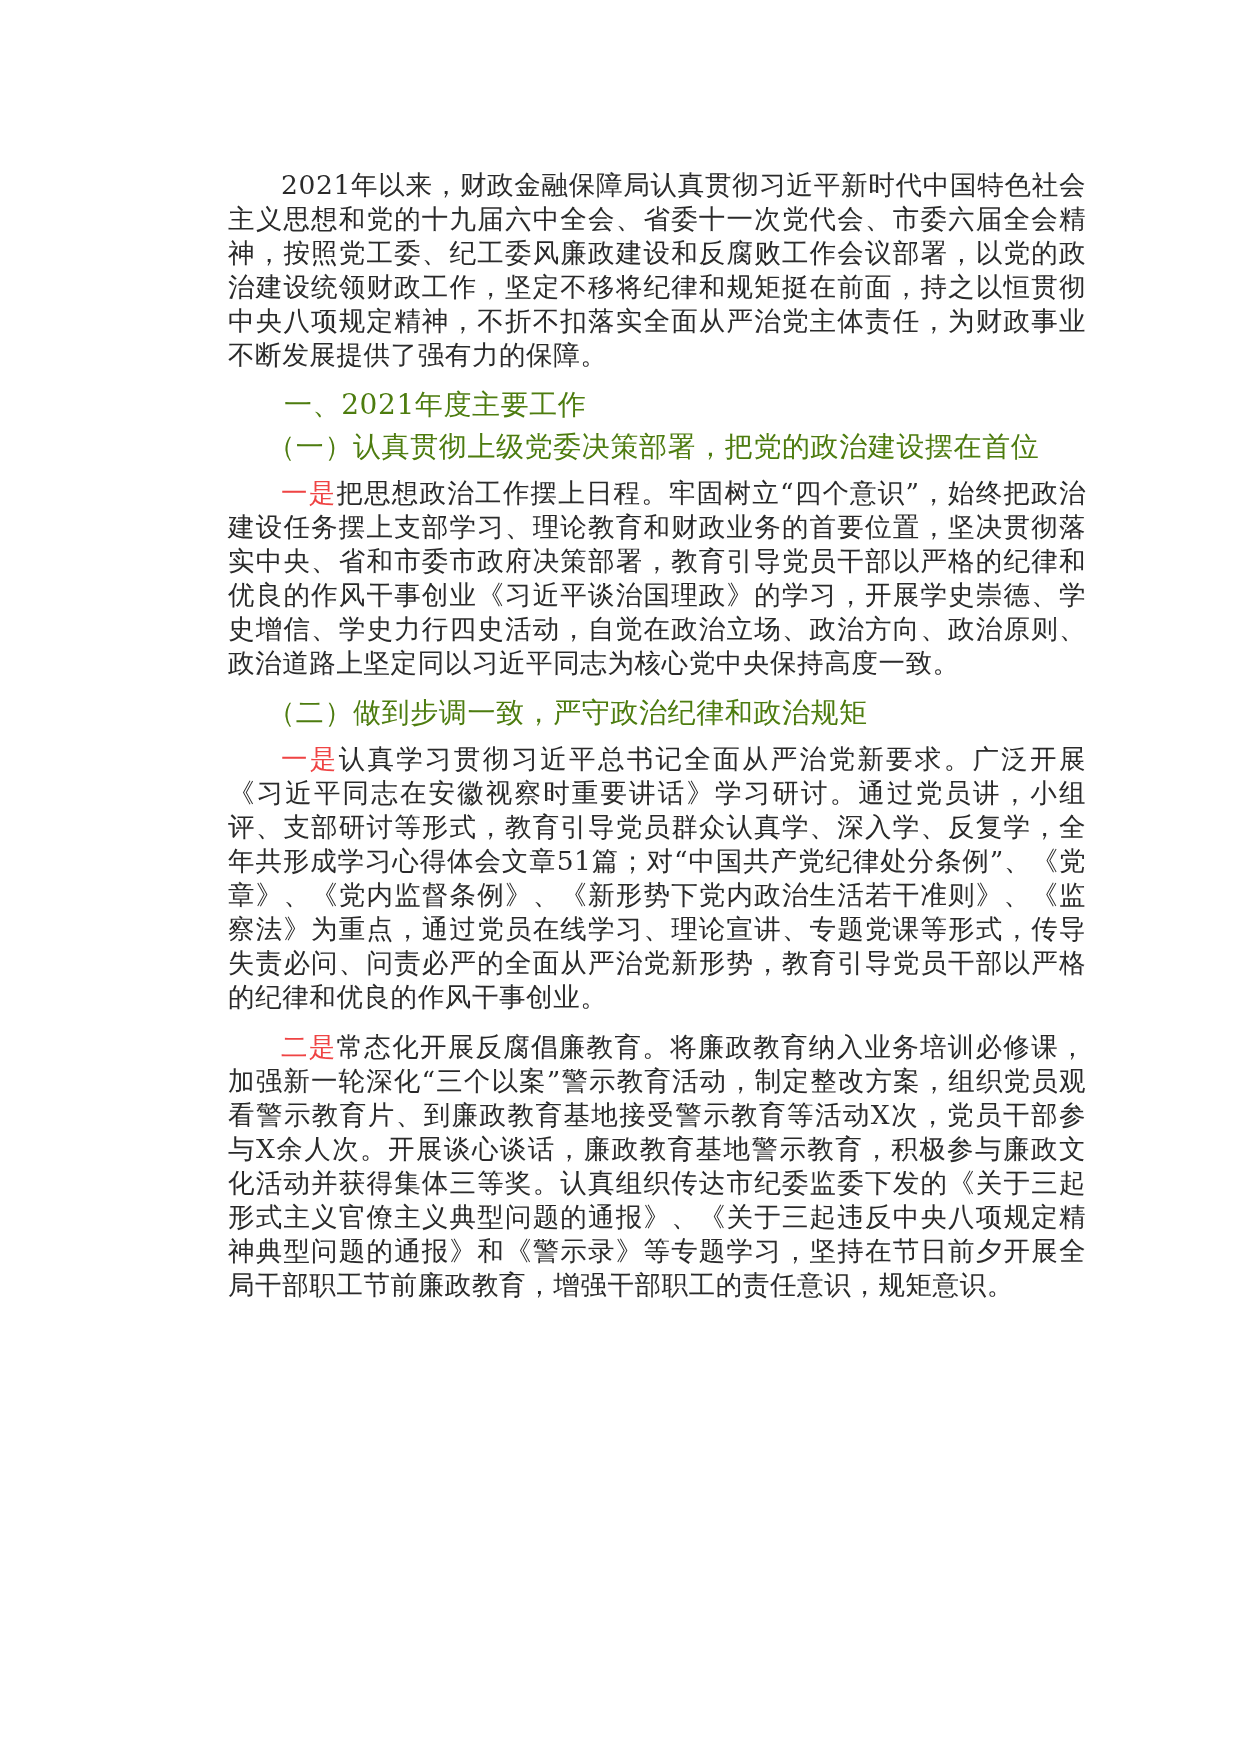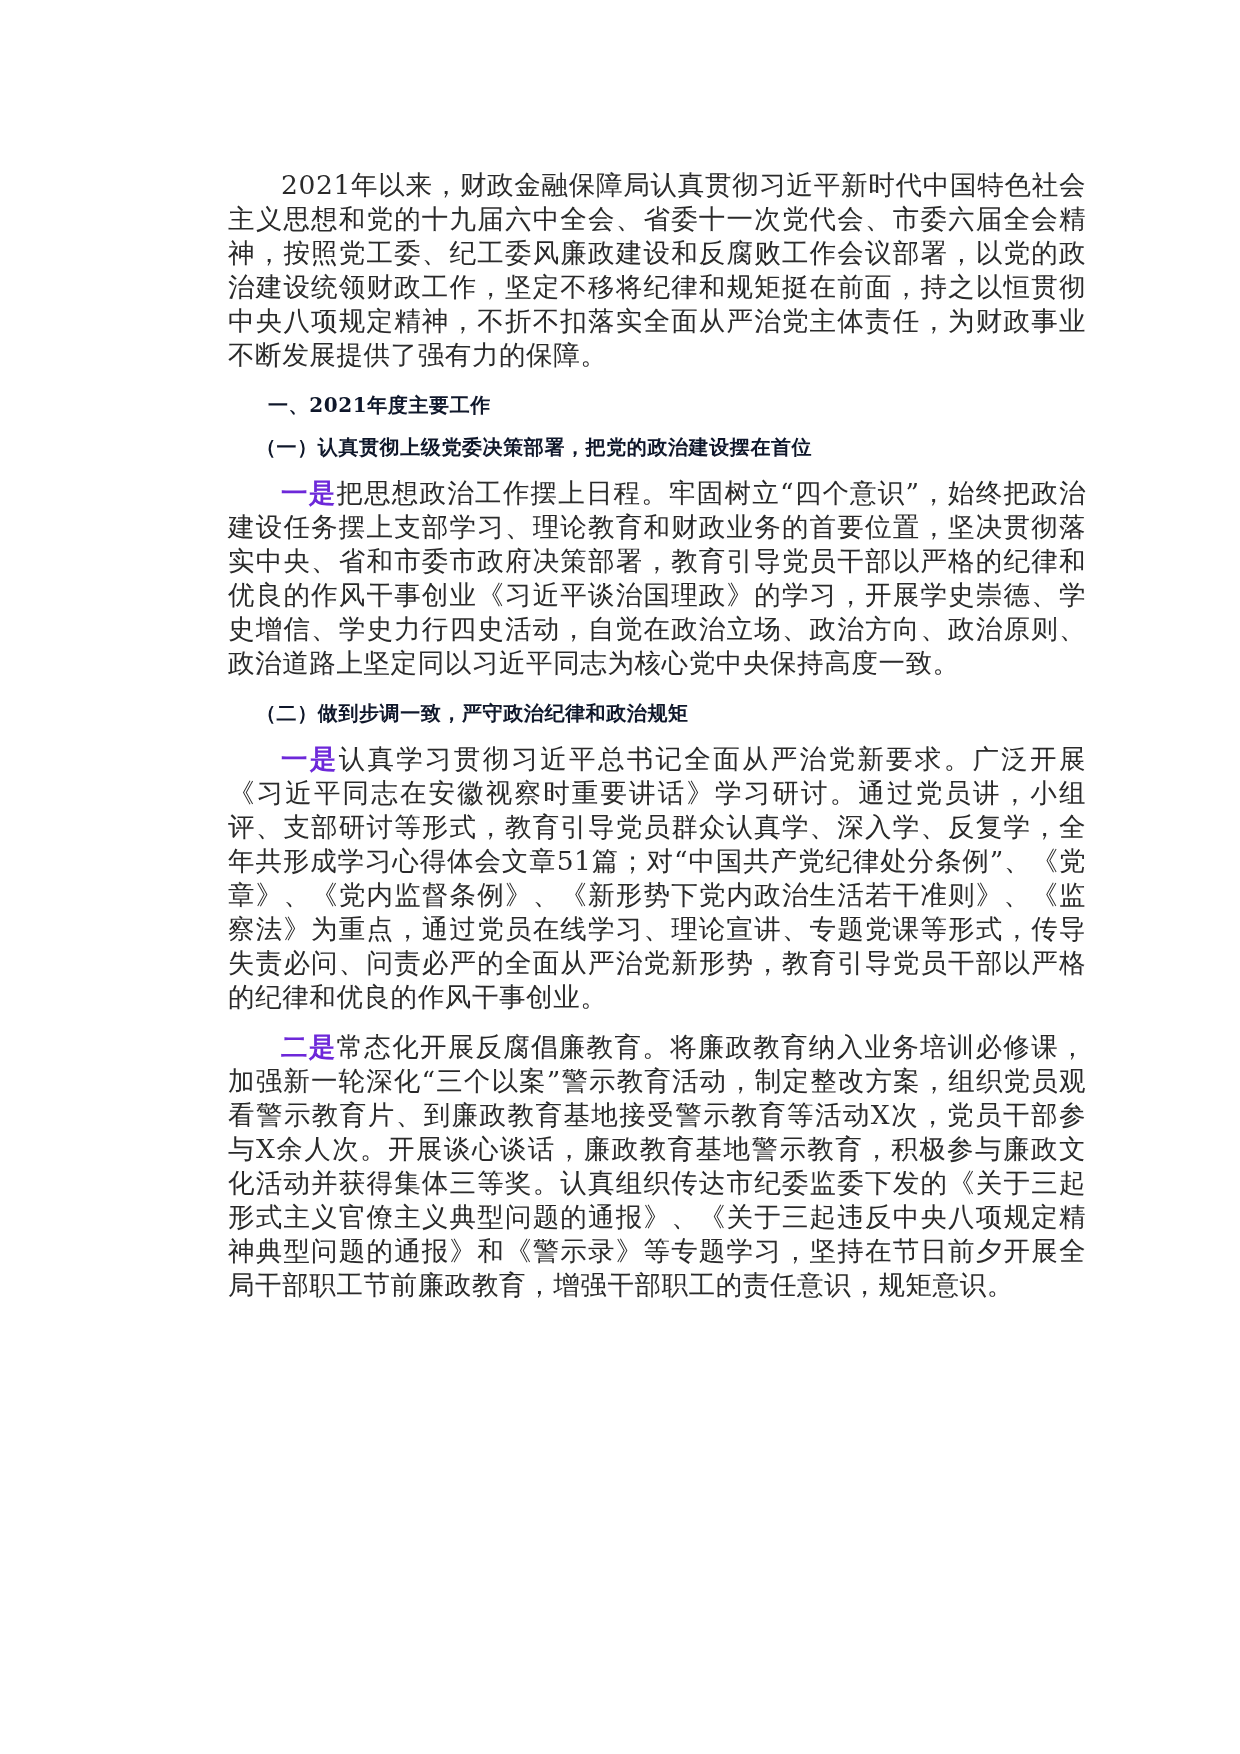--- a/index.html
+++ b/index.html
@@ -13,29 +13,29 @@
     color: #2a2a2a;
     font-size: 26.5px;
     line-height: 34px;
     letter-spacing: 0.6px;
     margin-left: 32px;
   }
   p { margin: 0; text-align: justify; text-indent: 2em; }
   p.body { margin-bottom: 16px; }
   h2, h3 {
     margin: 0;
-    font-weight: bold;
-    font-size: 20px;
+    font-weight: normal;
+    font-size: 28px;
     line-height: 34px;
-    color: #0f172a;
+    color: #4d7c0f;
     text-indent: 2em;
   }
   h2 { margin-bottom: 8px; }
   h3 { margin-bottom: 12px; text-indent: 1.4em; }
-  .lead { font-weight: bold; color: #6d28d9; }
+  .lead { font-weight: normal; color: #ef4444; }
 </style>
 </head>
 <body>
 
 <div class="page">
   <p class="body">2021年以来，财政金融保障局认真贯彻习近平新时代中国特色社会主义思想和党的十九届六中全会、省委十一次党代会、市委六届全会精神，按照党工委、纪工委风廉政建设和反腐败工作会议部署，以党的政治建设统领财政工作，坚定不移将纪律和规矩挺在前面，持之以恒贯彻中央八项规定精神，不折不扣落实全面从严治党主体责任，为财政事业不断发展提供了强有力的保障。</p>
 
   <h2>一、2021年度主要工作</h2>
 
   <h3>（一）认真贯彻上级党委决策部署，把党的政治建设摆在首位</h3>

